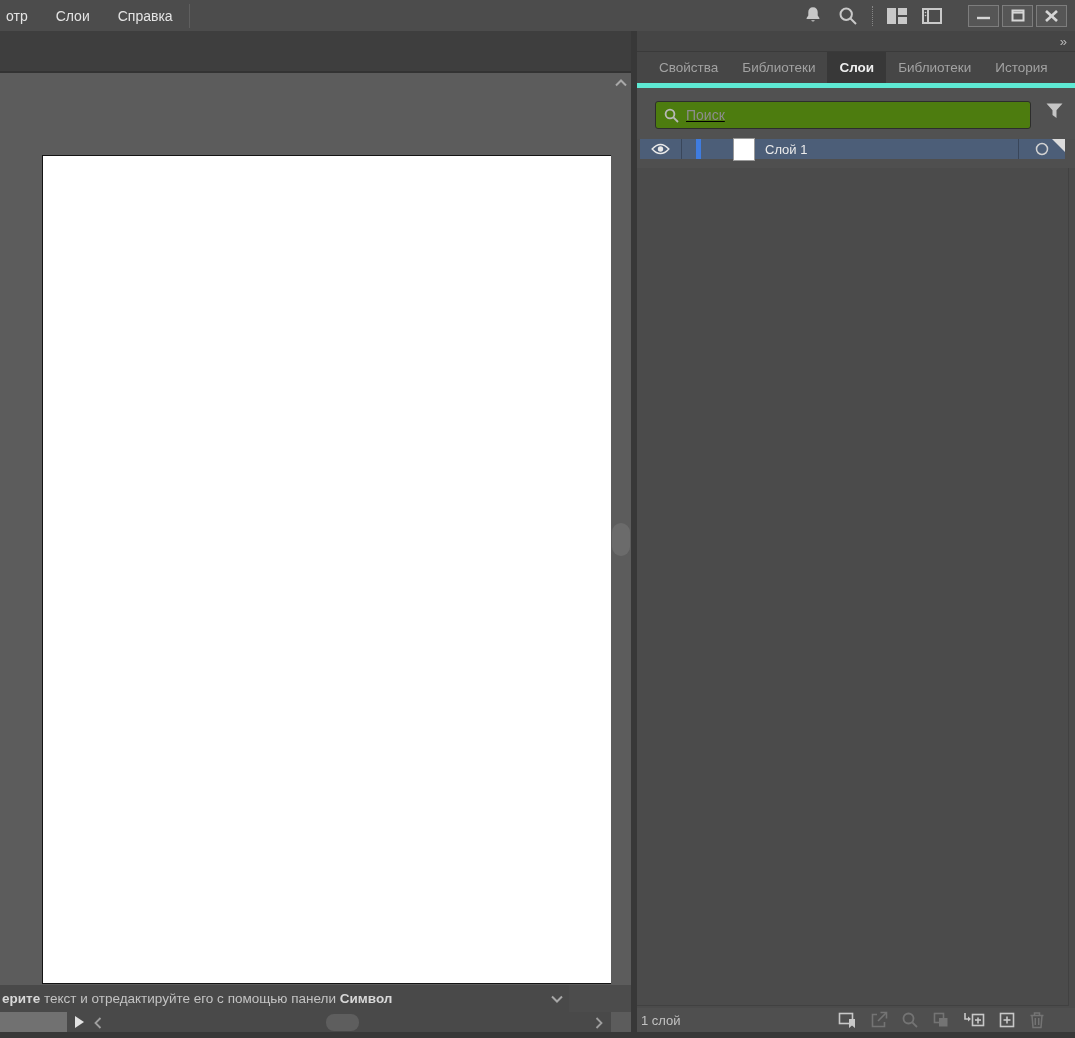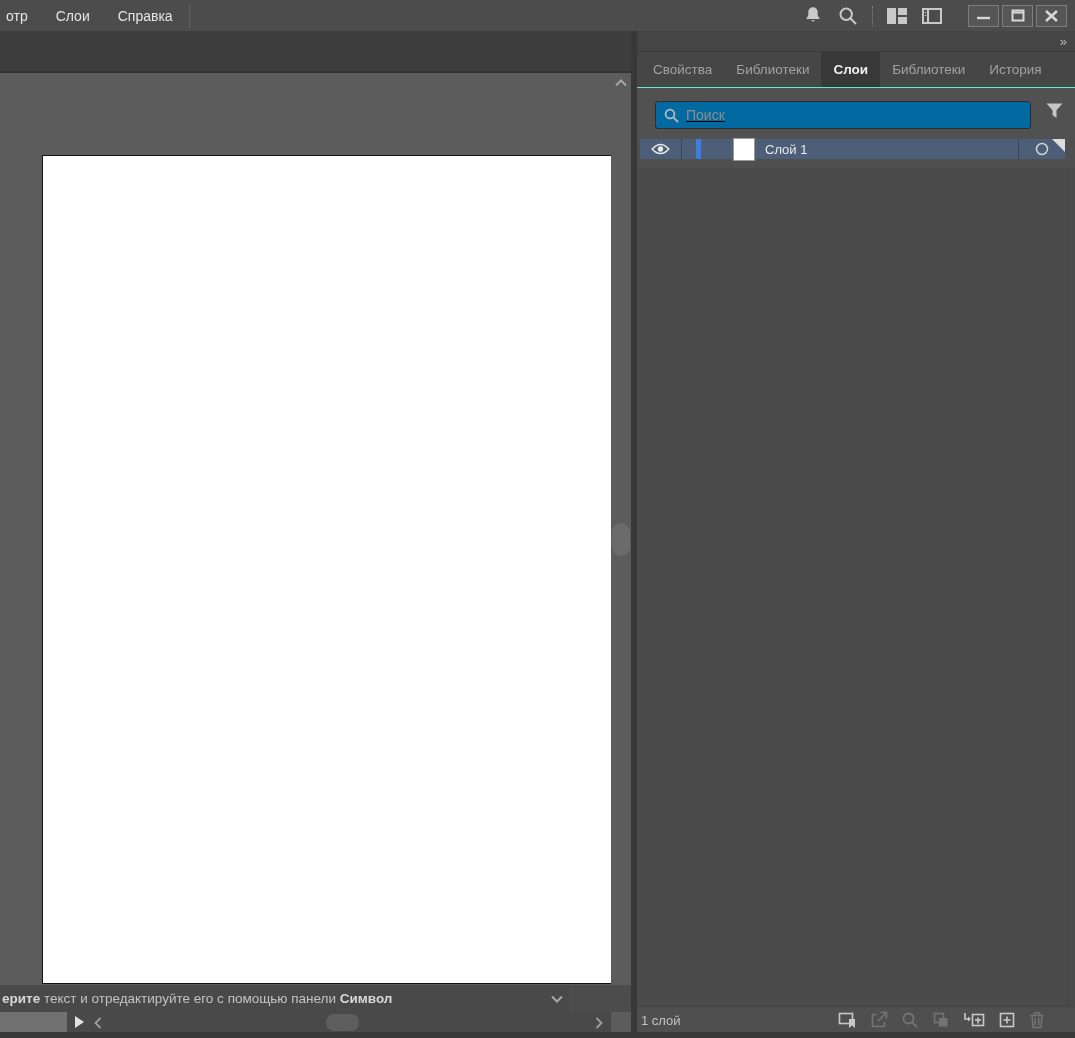--- a/index.html
+++ b/index.html
@@ -38,27 +38,27 @@
   .h-thumb { left:326px; top:2px; width:33px; height:17px; background:#5e5e5e; border-radius:8px; }
   .h-corner { left:611px; top:0; width:20px; height:21px; background:#5c5c5c; }
 
   .bottom-edge { left:0; top:1032px; width:1075px; height:6px; background:#383838; }
   .panel-gap { left:631px; top:31px; width:6px; height:1007px; background:#383838; }
 
   
   .panel { left:637px; top:31px; width:438px; height:1007px; background:#4f4f4f; }
   .panel-header { left:0; top:0; width:438px; height:21px; background:#454545; border-bottom:1px solid #3a3a3a; display:flex; justify-content:flex-end; align-items:center; }
   .expander { color:#b8b8b8; font-size:13px; padding-right:9px; letter-spacing:-1px; cursor:default; }
-  .tabs { left:0; top:21px; width:438px; height:36px; background:#464646; border-bottom:1px solid #5eead4; display:flex; align-items:stretch; padding-left:4px; }
+  .tabs { left:0; top:21px; width:438px; height:36px; background:#464646; border-bottom:5px solid #5eead4; display:flex; align-items:stretch; padding-left:10px; }
   .tab { display:flex; align-items:center; padding:0 12px; font-size:13.5px; color:#a2a2a2; cursor:default; }
   .tab.active { background:#383838; color:#efefef; font-weight:bold; }
   .panel-menu-btn { margin-left:auto; display:flex; align-items:center; padding:0 12px; color:#c6c6c6; }
 
   .search-row { left:0; top:57px; width:438px; height:51px; background:#515151; }
-  .search-box { position:absolute; left:18px; top:13px; width:376px; height:28px; background:#0369a1; border:1px solid #2d2d2d; border-radius:3px; display:flex; align-items:center;text-decoration:underline; }
+  .search-box { position:absolute; left:18px; top:13px; width:376px; height:28px; background:#4d7c0f; border:1px solid #2d2d2d; border-radius:3px; display:flex; align-items:center;text-decoration:underline; }
   .search-box .mag { margin:0 7px 0 8px; color:#b9b9b9; display:flex; }
   .search-input { flex:1; background:transparent; border:none; outline:none; color:#d8d8d8; font-size:14px; font-family:"Liberation Sans",sans-serif; }
   .search-input::placeholder { color:#8d8d8d; }
   .funnel-btn { position:absolute; right:12px; top:15px; color:#c6c6c6; display:flex; }
 
   .layer-row { left:3px; top:108px; width:425px; height:20px; background:var(--selrow,#4c5e78); display:flex; align-items:stretch; position:absolute; }
   .eye-col { width:42px; border-right:1px solid rgba(0,0,0,0.25); display:flex; align-items:center; justify-content:center; color:#e9e9e9; }
   .lock-col { width:14px; }
   .color-bar { width:5px; background:var(--accent,#3f7ce0); }
   .indent { width:32px; }

